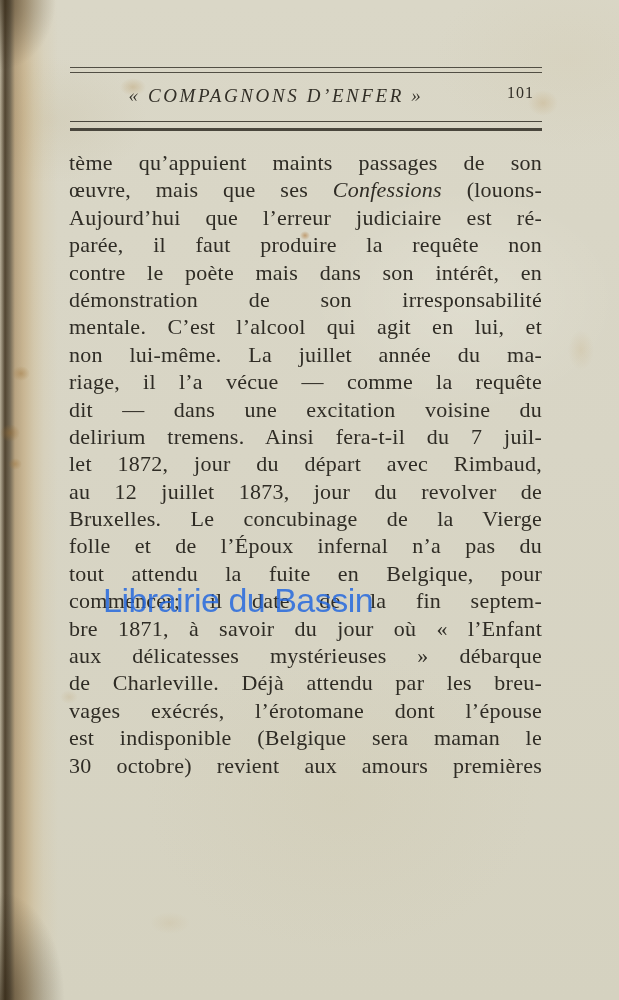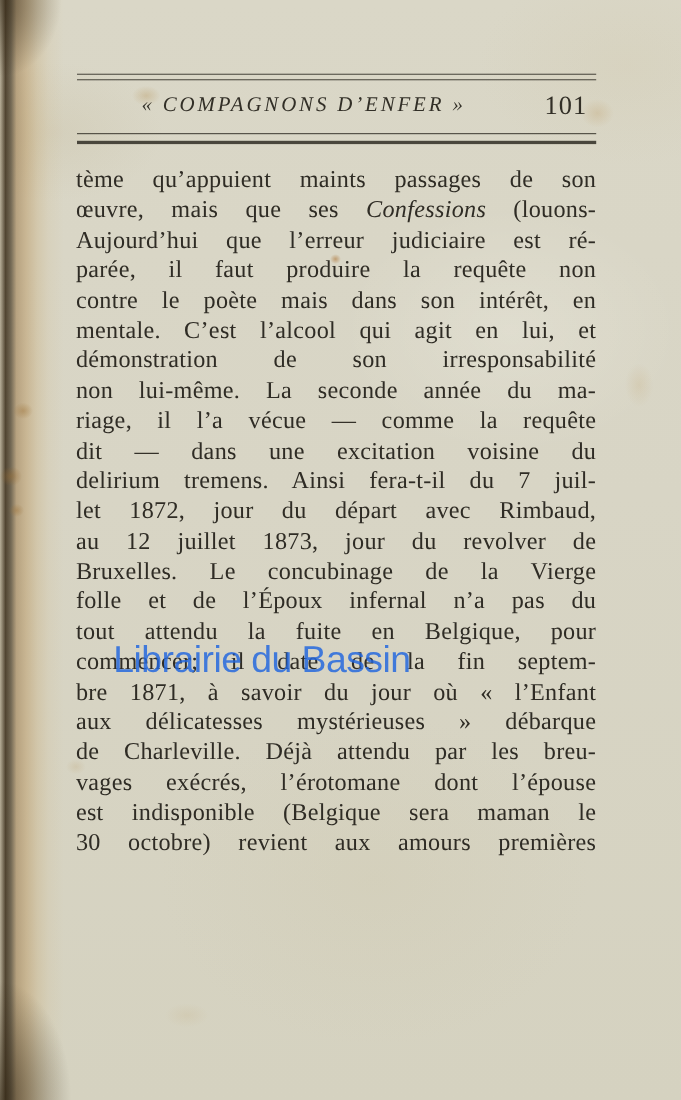--- a/index.html
+++ b/index.html
@@ -74,21 +74,21 @@
     position:absolute;top:85px;left:0;right:60px;
     text-align:center;
     font-style:italic;
     font-size:19px;
     letter-spacing:2.6px;
     white-space:nowrap;
     color:#322f27;
   }
   .head-page-number{
     position:absolute;top:84px;right:8px;
-    font-size:24px;
+    font-size:16px;
     letter-spacing:1px;
     color:#322f27;
   }
 
   
   .body-text{
     position:absolute;left:69px;top:149px;width:473px;
     color:var(--ink);
     font-size:22px;
   }
@@ -130,23 +130,23 @@
     <div class="head-page-number">101</div>
     <div class="rule rule-bottom"></div>
   </div>
 
   <div class="body-text">
       <div class="line"><span>tème qu’appuient maints passages de son</span></div>
       <div class="line"><span>œuvre, mais que ses </span><i>Confessions</i><span> (louons-</span></div>
       <div class="line"><span>Aujourd’hui que l’erreur judiciaire est ré-</span></div>
       <div class="line"><span>parée, il faut produire la requête non</span></div>
       <div class="line"><span>contre le poète mais dans son intérêt, en</span></div>
+      <div class="line"><span>démonstration de son irresponsabilité</span></div>
       <div class="line"><span>mentale. C’est l’alcool qui agit en lui, et</span></div>
-      <div class="line"><span>démonstration de son irresponsabilité</span></div>
-      <div class="line"><span>non lui-même. La seconde année du ma-</span></div>
+      <div class="line"><span>non lui-même. La juillet année du ma-</span></div>
       <div class="line"><span>riage, il l’a vécue — comme la requête</span></div>
       <div class="line"><span>dit — dans une excitation voisine du</span></div>
       <div class="line"><span>delirium tremens. Ainsi fera-t-il du 7 juil-</span></div>
       <div class="line"><span>let 1872, jour du départ avec Rimbaud,</span></div>
       <div class="line"><span>au 12 juillet 1873, jour du revolver de</span></div>
       <div class="line"><span>Bruxelles. Le concubinage de la Vierge</span></div>
       <div class="line"><span>folle et de l’Époux infernal n’a pas du</span></div>
       <div class="line"><span>tout attendu la fuite en Belgique, pour</span></div>
       <div class="line"><span>commencer; il date de la fin septem-</span></div>
       <div class="line"><span>bre 1871, à savoir du jour où « l’Enfant</span></div>

